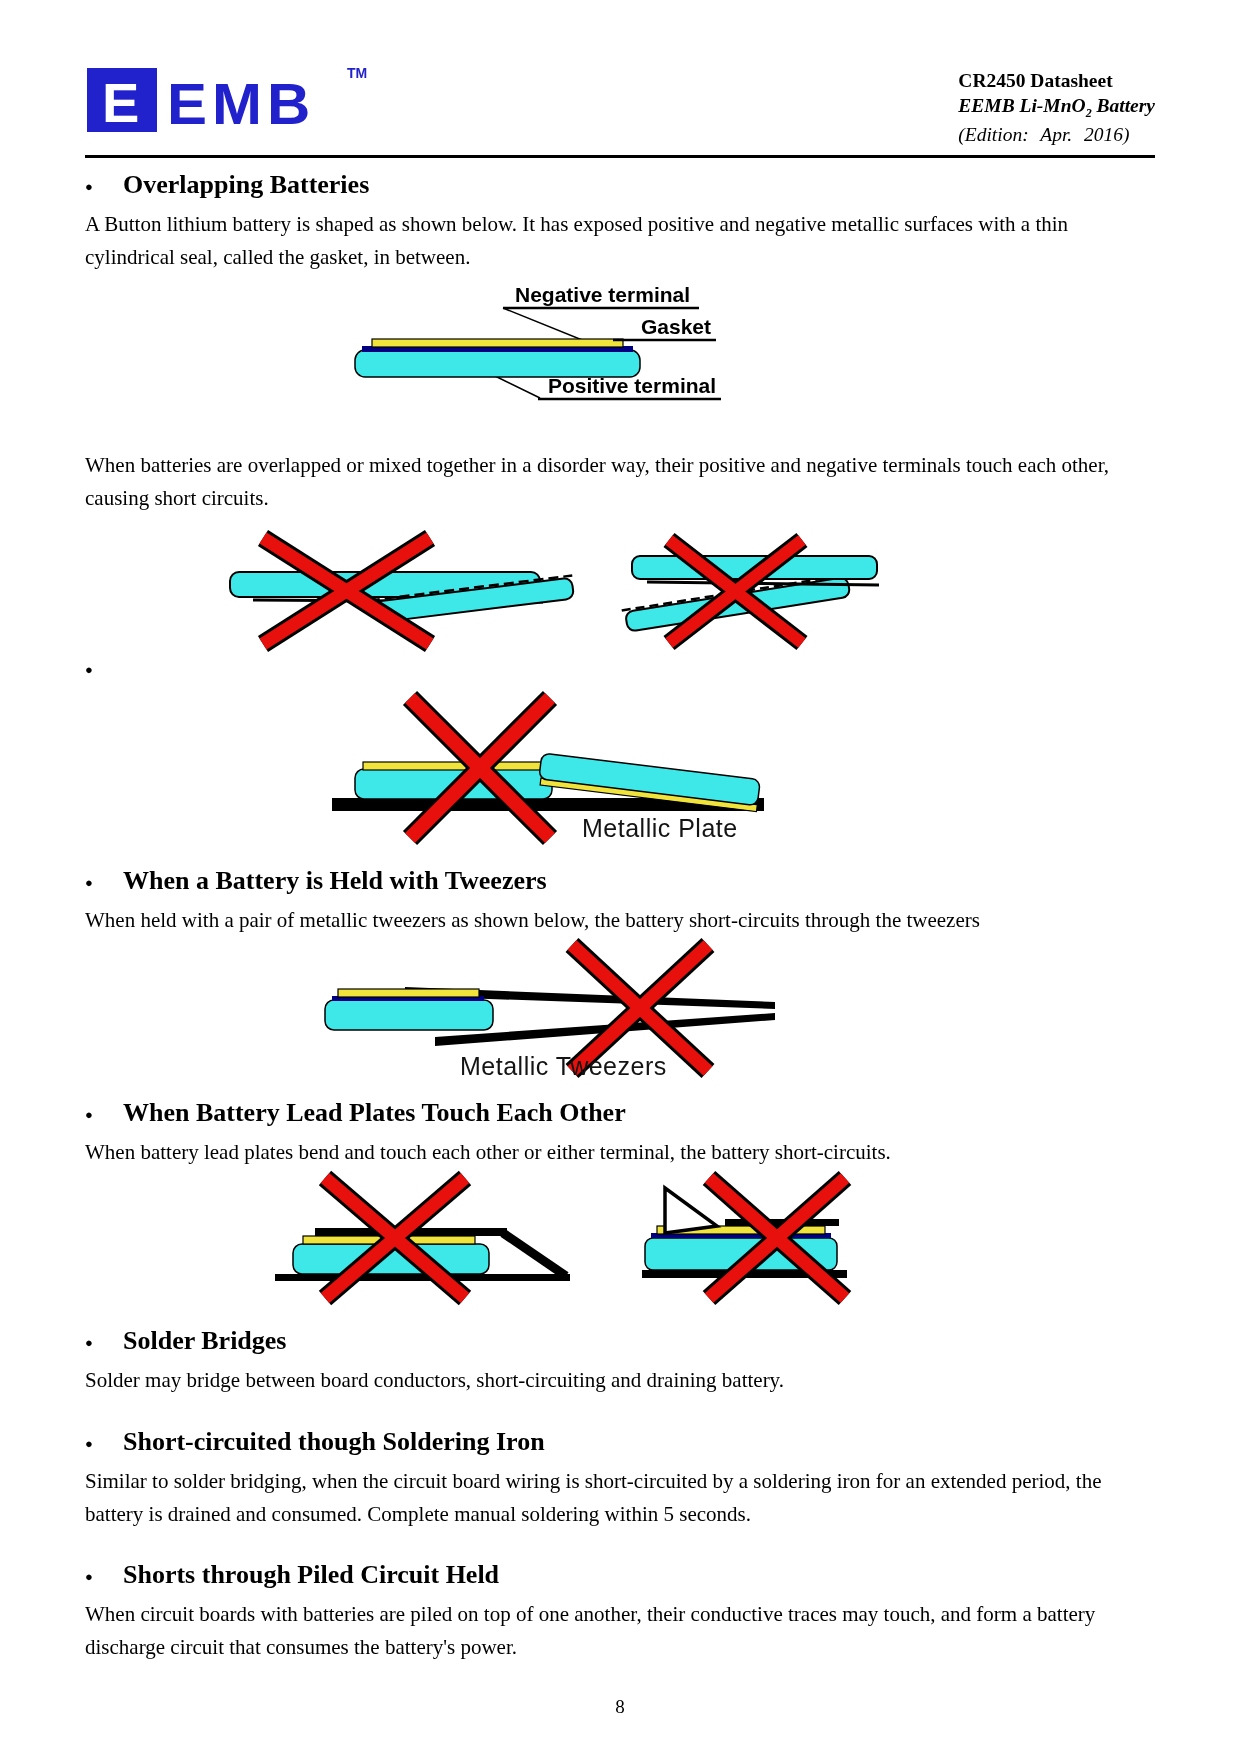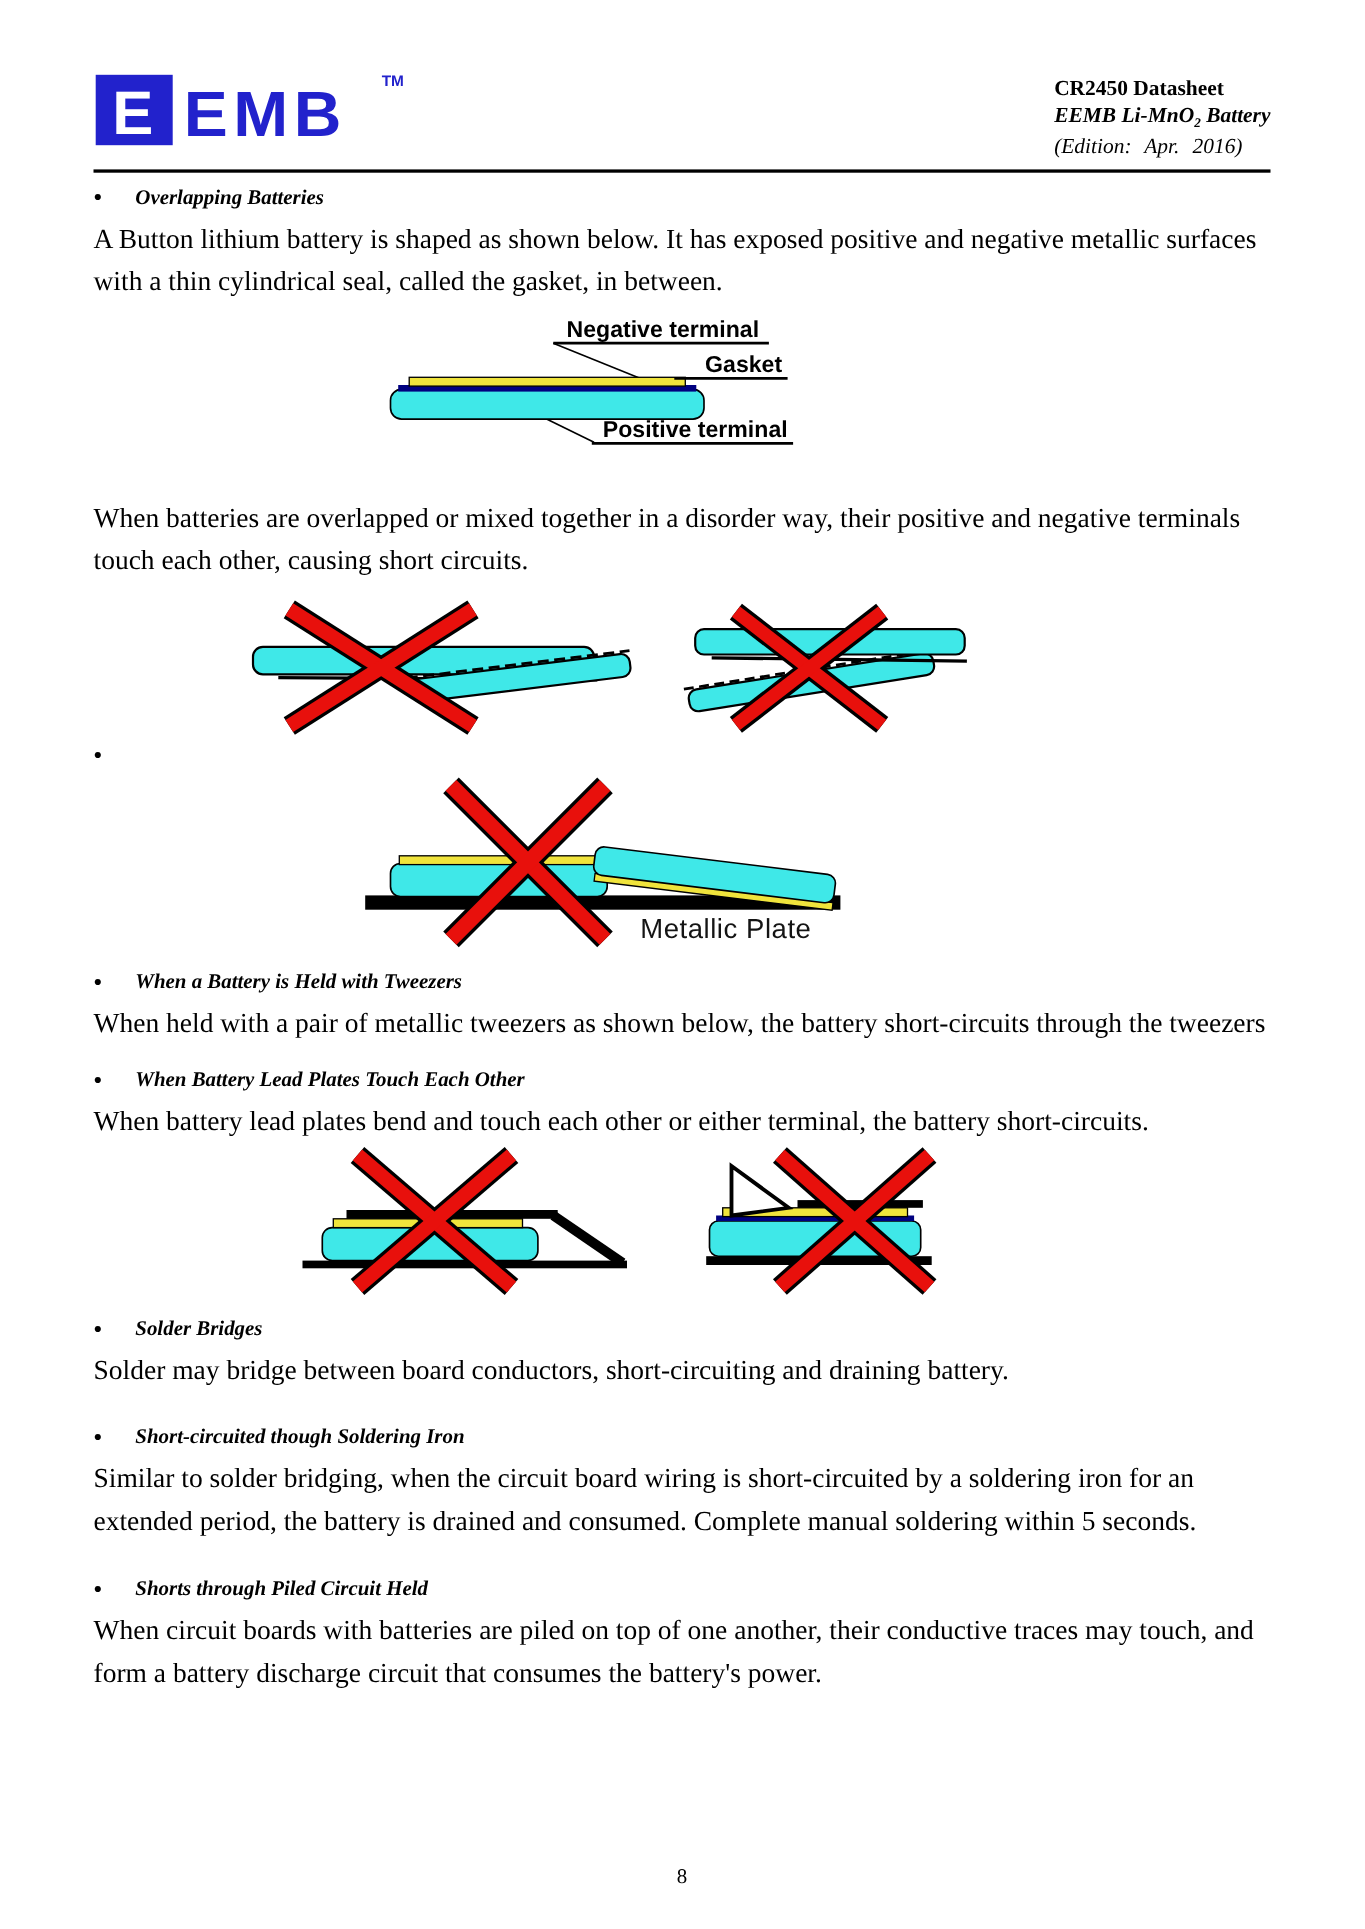--- a/index.html
+++ b/index.html
@@ -15,22 +15,22 @@
           border-bottom:3px solid #000;padding-bottom:8px;}
   .logo-wrap{width:300px;height:78px;}
   .header-right{text-align:left;font-size:19.5px;line-height:1.3;padding-top:10px;}
   .hr-title{font-weight:bold;}
   .hr-sub{font-weight:bold;font-style:italic;}
   .hr-sub sub{font-size:12px;}
   .hr-edition{font-style:italic;word-spacing:7px;}
   
   .heading-row{display:flex;align-items:baseline;margin-top:20px;margin-bottom:8px;}
   .bullet{width:38px;font-size:13px;line-height:1;position:relative;top:-2px;}
-  .heading-text{font-weight:bold;font-style:italic;font-size:19px;}
-  .para{font-size:25px;line-height:1.55;margin:0;}
+  .heading-text{font-weight:bold;font-size:26px;}
+  .para{font-size:21px;line-height:1.55;margin:0;}
   
   svg{overflow:visible;display:block;}
   .figlbl{font-family:"Liberation Sans",sans-serif;font-weight:bold;font-size:21px;fill:#000;}
   .figcap{font-family:"Liberation Sans",sans-serif;font-weight:400;font-size:25px;fill:#141414;letter-spacing:.5px;}
   .fig1{margin:8px 0 2px 270px;}
   .fig-row{display:flex;margin-top:26px;}
   .fig-overlap-row{margin-left:140px;gap:72px;}
   .fig3{margin:10px 0 0 245px;text-align:center;}
   .fig4{margin:6px 0 0 235px;}
   .fig-lead-row{margin-left:190px;gap:62px;margin-top:10px;}
@@ -146,20 +146,38 @@
       <text x="252" y="141" class="figcap">Metallic Plate</text>
     </svg>
   </div>
 
   <div class="heading-row">
     <span class="bullet">●</span>
     <span class="heading-text">When a Battery is Held with Tweezers</span>
   </div>
   <p class="para">When held with a pair of metallic tweezers as shown below, the battery short-circuits through the tweezers</p>
 
+  <div class="fig4">
+    <svg viewBox="0 0 460 135" width="460" height="135">
+      <polygon points="85,44 455,59 455,66 85,53" fill="#000"></polygon>
+      <polygon points="115,103 455,77 455,70 115,94" fill="#000"></polygon>
+      <g>
+        <rect x="5" y="57" width="168" height="30" rx="9" fill="#3fe8e8" stroke="#000" stroke-width="1.5"></rect>
+        <rect x="12" y="53" width="152" height="5" fill="#000080"></rect>
+        <rect x="18" y="46" width="141" height="8" fill="#f0e43c" stroke="#000" stroke-width="1.2"></rect>
+      </g>
+      <g>
+        <line x1="252" y1="2" x2="388" y2="128" stroke="#000" stroke-width="19"></line>
+        <line x1="388" y1="2" x2="252" y2="128" stroke="#000" stroke-width="19"></line>
+        <line x1="252" y1="2" x2="388" y2="128" stroke="#e8100c" stroke-width="13"></line>
+        <line x1="388" y1="2" x2="252" y2="128" stroke="#e8100c" stroke-width="13"></line>
+      </g>
+      <text x="140" y="132" class="figcap">Metallic Tweezers</text>
+    </svg>
+  </div>
 
   <div class="heading-row">
     <span class="bullet">●</span>
     <span class="heading-text">When Battery Lead Plates Touch Each Other</span>
   </div>
   <p class="para">When battery lead plates bend and touch each other or either terminal, the battery short-circuits.</p>
 
   <div class="fig-row fig-lead-row">
     <svg viewBox="0 0 300 120" width="300" height="120">
       <rect x="0" y="96" width="295" height="7" fill="#000"></rect>

